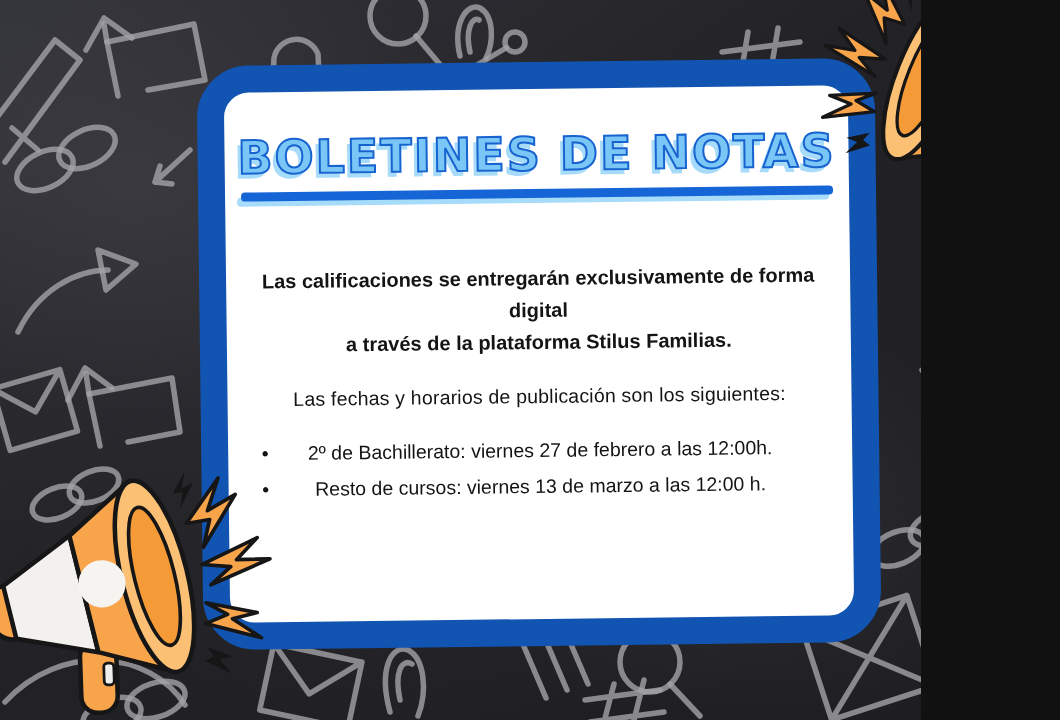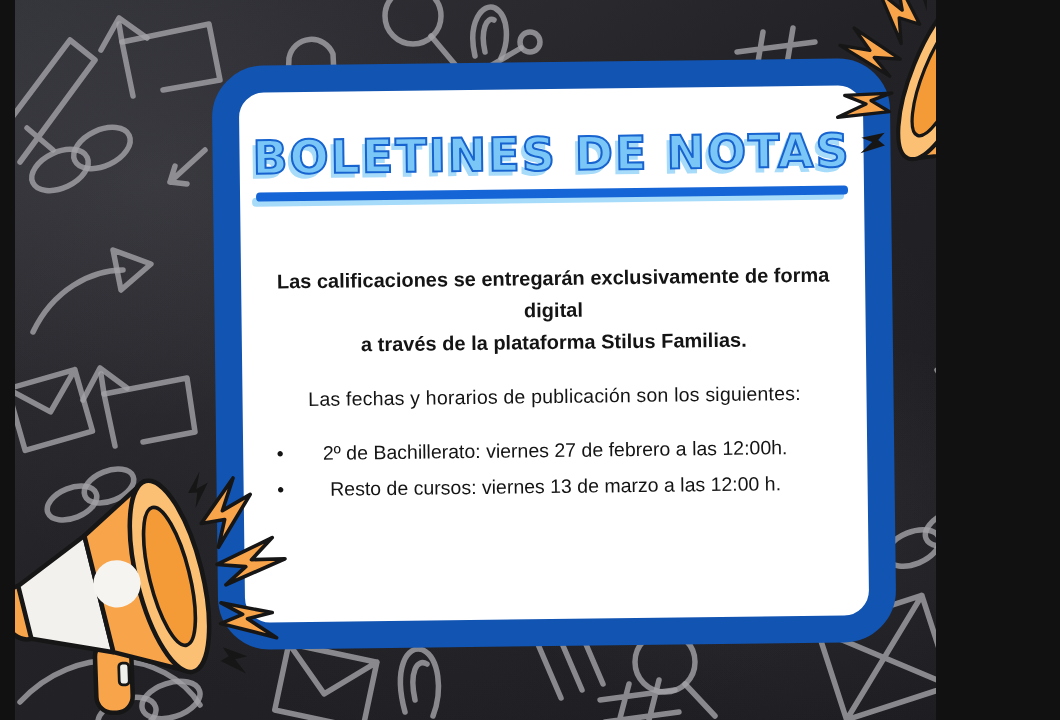--- a/index.html
+++ b/index.html
@@ -4,21 +4,20 @@
 <style>
   html,body{margin:0;padding:0;background:#111;}
   .stage{
     position:relative;width:921px;height:720px;overflow:hidden;
     font-family:"Liberation Sans",sans-serif;
     background:
       radial-gradient(ellipse 600px 400px at 15% 25%, rgba(170,170,180,.10), transparent 60%),
       radial-gradient(ellipse 500px 350px at 85% 75%, rgba(170,170,180,.08), transparent 60%),
       radial-gradient(ellipse 700px 500px at 50% 55%, rgba(120,120,135,.10), transparent 70%),
       linear-gradient(145deg,#33333a 0%,#232327 45%,#1d1d21 100%);
-    margin-left: 15px;
   }
   .doodles{position:absolute;left:0;top:0;z-index:0;}
   .doodles path,.doodles circle,.doodles ellipse,.doodles line{
     stroke:#a2a2a8;stroke-width:5.5;fill:none;stroke-linecap:round;stroke-linejoin:round;opacity:.8;
   }
   .card{
     position:absolute;left:200px;top:62px;width:678px;height:584px;box-sizing:border-box;
     background:#fff;border:27px solid #1254b2;border-radius:52px;
     transform:rotate(-0.7deg);z-index:1;text-align:center;color:#141414;
   }

